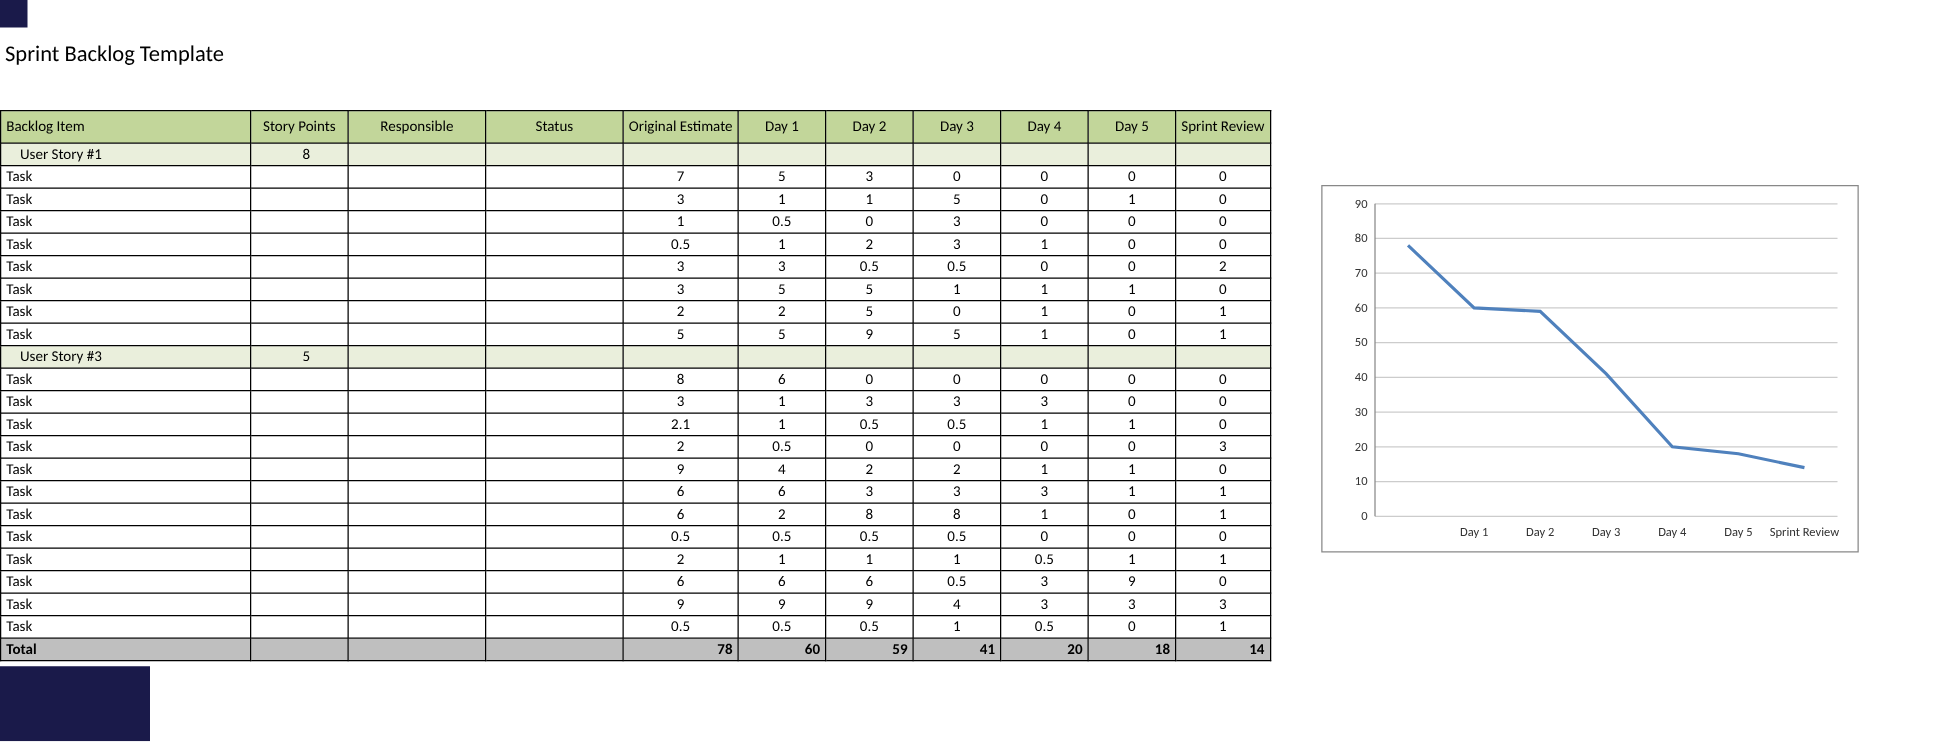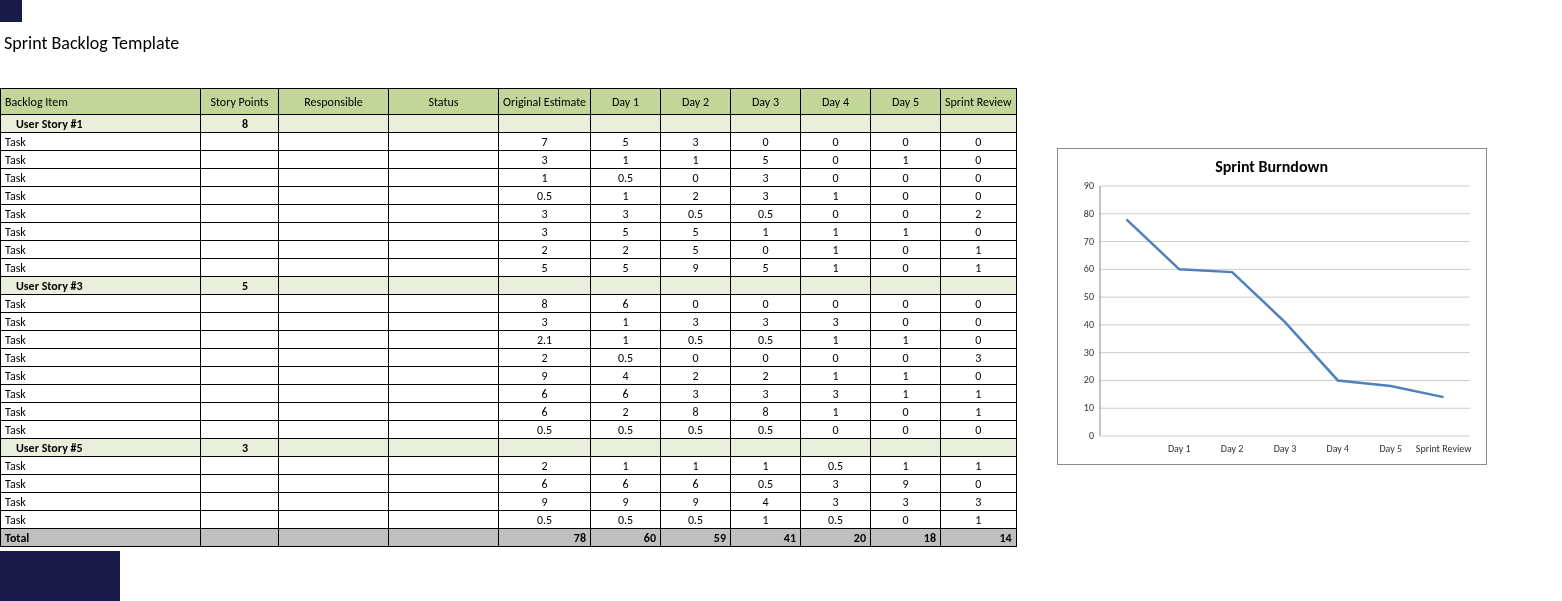--- a/index.html
+++ b/index.html
@@ -34,21 +34,21 @@
   th {
     background: #c2d69a;
     font-weight: normal;
     height: 26px;
   }
   .col-backlog { width: 200px; text-align: left; }
   .col-sp { width: 78px; text-align: center; }
   .col-resp { width: 110px; }
   .col-status { width: 110px; }
   .col-num { width: 70px; text-align: center; }
-  .story-row td { background: #eaefdc; font-weight: bold; padding-left: 15px; }
+  .story-row td { background: #eaefdc; font-weight: normal; padding-left: 15px; }
   .story-row .col-backlog { text-align: left; }
   .story-row .col-sp { text-align: center; }
   .task-row .col-backlog { text-align: left; font-weight: normal; }
   .task-row td { background: #fff; }
   .total-row td { background: #bfbfbf; font-weight: bold; text-align: right; }
   .total-row .col-backlog { text-align: left; }
 
   .chart-box {
     border: 1px solid #888;
     width: 430px;
@@ -319,33 +319,20 @@
             <td class="col-resp"></td>
             <td class="col-status"></td>
             <td class="col-num">0.5</td>
             <td class="col-num">0.5</td>
             <td class="col-num">0.5</td>
             <td class="col-num">0.5</td>
             <td class="col-num">0</td>
             <td class="col-num">0</td>
             <td class="col-num">0</td>
           </tr>
-          <tr class="story-row">
-            <td class="col-backlog">User Story #5</td>
-            <td class="col-sp">3</td>
-            <td class="col-resp"></td>
-            <td class="col-status"></td>
-            <td class="col-num"></td>
-            <td class="col-num"></td>
-            <td class="col-num"></td>
-            <td class="col-num"></td>
-            <td class="col-num"></td>
-            <td class="col-num"></td>
-            <td class="col-num"></td>
-          </tr>
           <tr class="task-row">
             <td class="col-backlog">Task</td>
             <td class="col-sp"></td>
             <td class="col-resp"></td>
             <td class="col-status"></td>
             <td class="col-num">2</td>
             <td class="col-num">1</td>
             <td class="col-num">1</td>
             <td class="col-num">1</td>
             <td class="col-num">0.5</td>
@@ -402,21 +389,20 @@
             <td class="col-num">41</td>
             <td class="col-num">20</td>
             <td class="col-num">18</td>
             <td class="col-num">14</td>
           </tr>
         </tbody>
     </table>
   </div>
 
   <div class="chart-box">
-    <div class="chart-title">Sprint Burndown</div>
     <svg id="chart-svg" class="chart-svg" width="414" height="280">
         <line class="grid-line" x1="34" y1="256" x2="404" y2="256"></line>
         <text class="axis-text" x="28" y="259" text-anchor="end">0</text>
         <line class="grid-line" x1="34" y1="228.2222222222222" x2="404" y2="228.2222222222222"></line>
         <text class="axis-text" x="28" y="231.2222222222222" text-anchor="end">10</text>
         <line class="grid-line" x1="34" y1="200.44444444444446" x2="404" y2="200.44444444444446"></line>
         <text class="axis-text" x="28" y="203.44444444444446" text-anchor="end">20</text>
         <line class="grid-line" x1="34" y1="172.66666666666669" x2="404" y2="172.66666666666669"></line>
         <text class="axis-text" x="28" y="175.66666666666669" text-anchor="end">30</text>
         <line class="grid-line" x1="34" y1="144.88888888888889" x2="404" y2="144.88888888888889"></line>

